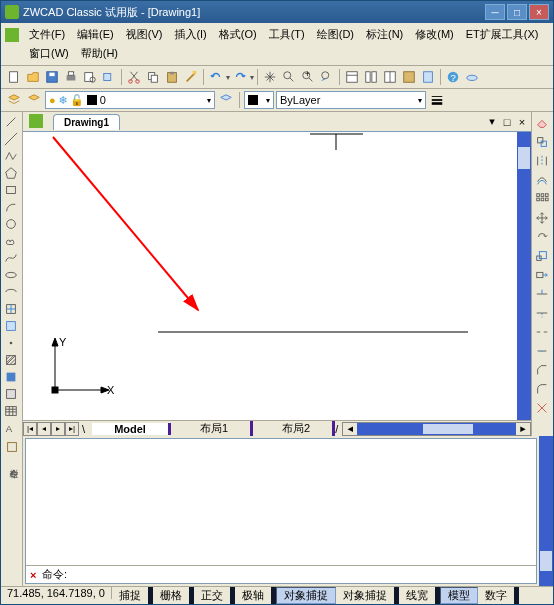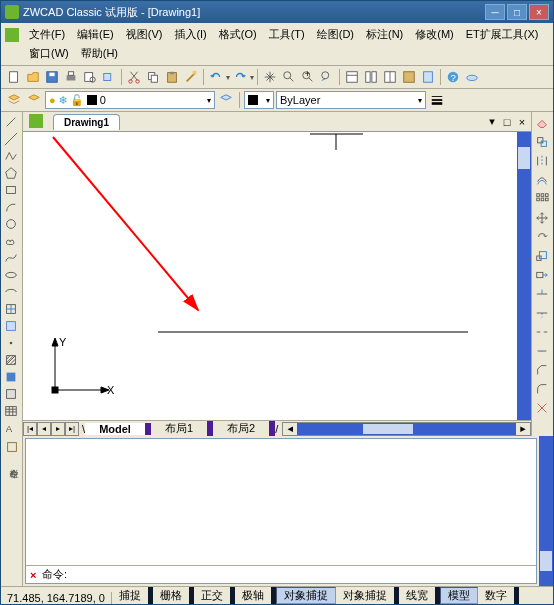--- a/index.html
+++ b/index.html
@@ -25,33 +25,33 @@
 .tabs { height: 20px; background: #ece9d8; border-bottom: 1px solid #7f9db9; display: flex; align-items: center; padding-left: 30px; position: relative; }
 .tabs .logo2 { position: absolute; left: 6px; top: 2px; width: 14px; height: 14px; background: #6eb52f; }
 .tab { padding: 2px 10px; background: #fff; border: 1px solid #7f9db9; border-bottom: none; font-weight: bold; font-size: 10px; border-radius: 4px 4px 0 0; }
 .tabctrls { margin-left: auto; display: flex; gap: 1px; margin-right: 2px; }
 .canvas { flex: 1; background: #fff; position: relative; overflow: hidden; }
 .canvas svg { position: absolute; top: 0; left: 0; }
 .vscroll { position: absolute; right: 0; top: 0; bottom: 0; width: 14px; background: #3a5fcd; }
 .vscroll .thumb { position: absolute; left: 1px; right: 1px; top: 15px; height: 22px; background: #c9d8f0; }
 .btabs { height: 16px; background: #ece9d8; display: flex; align-items: center; border-top: 1px solid #aca899; font-size: 10px; }
 .btabs .navb { width: 14px; height: 14px; border: 1px solid #888; display:flex; align-items:center; justify-content:center; font-size:8px; cursor:pointer; background:#ece9d8;}
-.btabs .btab { padding: 0 14px; border-right: 6px solid #4c1d95; cursor: pointer; }
+.btabs .btab { padding: 0 22px; border-right: 3px solid #4c1d95; cursor: pointer; margin-left: 7px; }
 .btabs .hscroll { flex: 1; height: 14px; background: #ece9d8; position: relative; margin-left: 4px; border:1px solid #888;}
 .btabs .hscroll .htrack { position: absolute; left: 14px; right: 14px; top: 0; bottom: 0; background: #3a5fcd; }
 .btabs .hscroll .hthumb { position: absolute; left: 80px; width: 50px; top: 1px; bottom: 1px; background: #c9d8f0; }
 .cmdarea { height: 150px; background: #ece9d8; display: flex; }
 .cmdv { width: 22px; background: #ece9d8; border-right: 1px solid #aca899; display:flex; flex-direction:column; gap:2px; padding:2px;}
 .cmdbox { flex: 1; display: flex; flex-direction: column; border: 1px solid #7f9db9; background: #fff; margin: 2px; }
 .cmdhist { flex: 1; background: #fff; }
 .cmdline { height: 18px; border-top: 1px solid #aca899; display: flex; align-items: center; padding: 0 4px; font-size: 10px; }
 .cmdline .x { width: 12px; color: #c00; font-weight: bold; cursor: pointer; }
 .cmdscroll { width:14px; background:#3a5fcd; position:relative;}
 .cmdscroll .ct{position:absolute; left:1px; right:1px; bottom:15px; height:20px; background:#c9d8f0;}
-.status { height: 18px; background: #ece9d8; border-top: 1px solid #aca899; display: flex; align-items: flex-end; font-size: 10px; }
+.status { height: 18px; background: #ece9d8; border-top: 1px solid #aca899; display: flex; align-items: flex-start; font-size: 10px; }
 .status .coord { padding: 0 6px; border-right: 1px solid #aca899; }
 .status .sbtn { padding: 0 7px; border-right: 5px solid #0f172a; cursor: pointer; height: 100%; display: flex; align-items: center; }
 .status .sbtn.active { background: #c1d2ee; border: 1px inset #7a9ac9; }
 svg.ico { width: 14px; height: 14px; }
 </style>
 </head>
 <body>
 
 <div class="titlebar">
   <div class="logo"></div>

